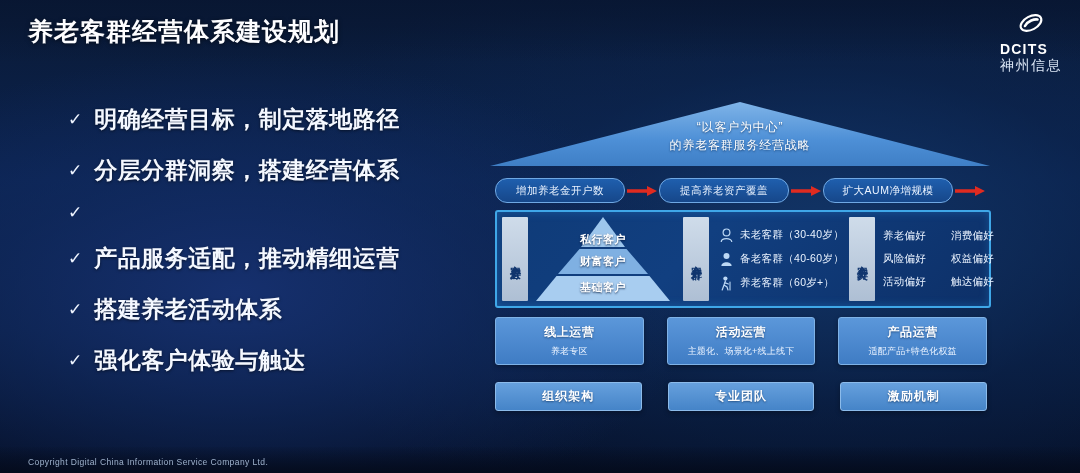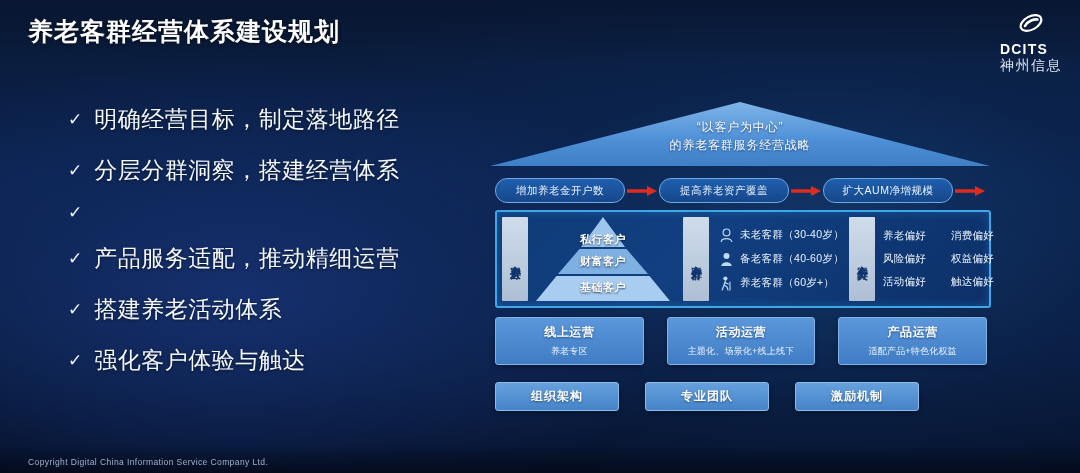--- a/index.html
+++ b/index.html
@@ -27,21 +27,21 @@
   }
   .logo{position:absolute;right:18px;top:10px;display:flex;align-items:center;gap:6px;flex-direction:column;}
   .logo-mark{width:26px;height:26px;position:relative;}
   .logo-txt{display:flex;flex-direction:column;line-height:1;}
   .logo-en{font-size:14px;font-weight:bold;color:#ffffff;letter-spacing:1.2px;}
   .logo-cn{font-size:14px;color:#dbe6f5;letter-spacing:1.5px;margin-top:2px;}
   
   .bullets{position:absolute;left:68px;top:104px;width:400px;}
   .bullet{display:flex;align-items:baseline;gap:12px;margin-bottom:20px;}
   .tick{font-size:17px;color:#eef4ff;line-height:1;transform:translateY(-2px);}
-  .btxt{font-size:23px;font-weight:normal;color:#f4f8ff;letter-spacing:.5px;
+  .btxt{font-size:23px;font-weight:bold;color:#f4f8ff;letter-spacing:.5px;
         text-shadow:0 1px 3px rgba(0,0,0,.55);white-space:nowrap;}
   
   .diagram{position:absolute;left:490px;top:92px;width:500px;height:335px;}
   .tri-banner{position:absolute;left:0;top:0;width:500px;height:78px;}
   .tri-shape{position:absolute;left:0;top:10px;width:500px;height:64px;
     background:linear-gradient(180deg,#7fb4e8 0%,#4d8fd6 60%,#3f7fc6 100%);
     clip-path:polygon(50% 0%, 100% 100%, 0% 100%);
     filter:drop-shadow(0 2px 5px rgba(0,0,0,.35));}
   .tri-text{position:absolute;left:0;top:26px;width:500px;text-align:center;
     color:#ffffff;font-size:12px;line-height:1.5;letter-spacing:.8px;
@@ -85,21 +85,21 @@
   .op-row{position:absolute;left:5px;top:225px;width:492px;height:48px;display:flex;gap:23px;}
   .opbox{flex:1 1 0;border-radius:3px;
     background:linear-gradient(180deg,#5b97da 0%,#3f7cc4 100%);
     border:1px solid #7fb2e6;
     display:flex;flex-direction:column;align-items:center;justify-content:center;gap:4px;
     box-shadow:0 2px 5px rgba(0,0,0,.3);}
   .op-t{color:#ffffff;font-size:12px;font-weight:bold;letter-spacing:.6px;
         text-shadow:0 1px 2px rgba(10,40,80,.6);}
   .op-s{color:#e9f2ff;font-size:9px;letter-spacing:.2px;}
   
-  .base-row{position:absolute;left:5px;top:290px;width:424px;height:29px;display:flex;gap:26px;}
+  .base-row{position:absolute;left:5px;top:290px;width:492px;height:29px;display:flex;gap:26px;}
   .basebox{flex:1 1 0;border-radius:3px;
     background:linear-gradient(180deg,#66a0dd 0%,#4584c8 100%);
     border:1px solid #8cbbea;
     display:flex;align-items:center;justify-content:center;
     color:#ffffff;font-size:12px;font-weight:bold;letter-spacing:1px;
     text-shadow:0 1px 2px rgba(10,40,80,.6);
     box-shadow:0 2px 5px rgba(0,0,0,.3);}
   
   .footer{position:absolute;left:0;bottom:0;width:1080px;height:26px;
     background:linear-gradient(180deg,rgba(6,16,38,.1),rgba(4,11,28,.95));}

